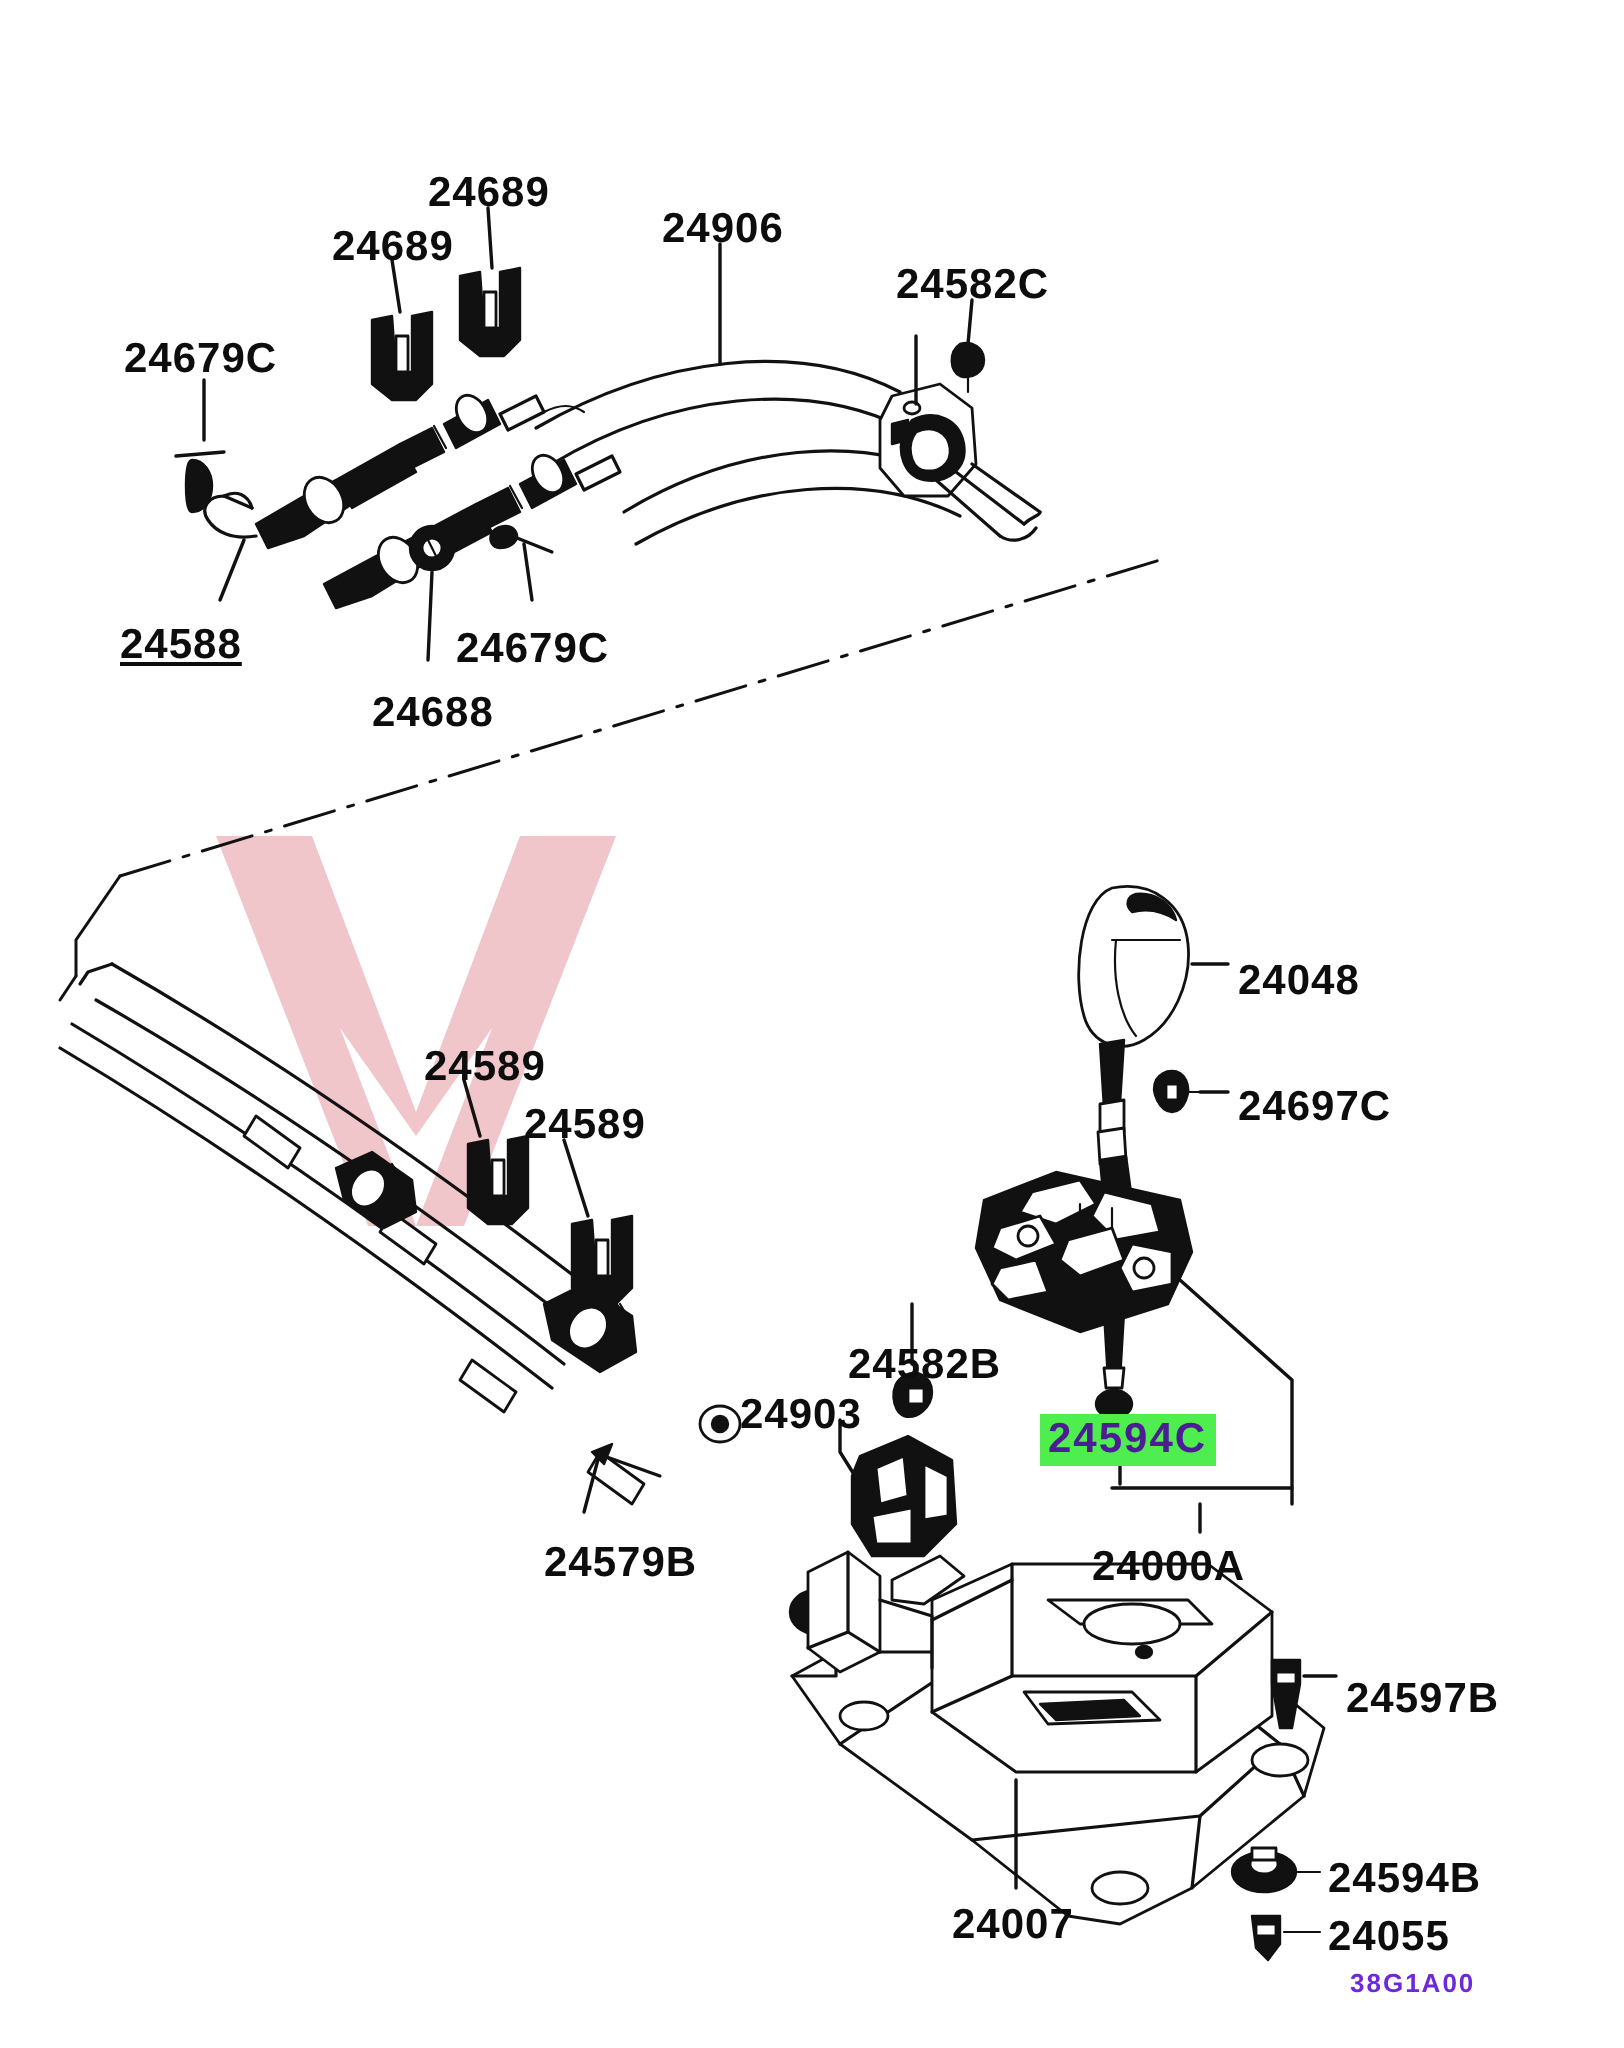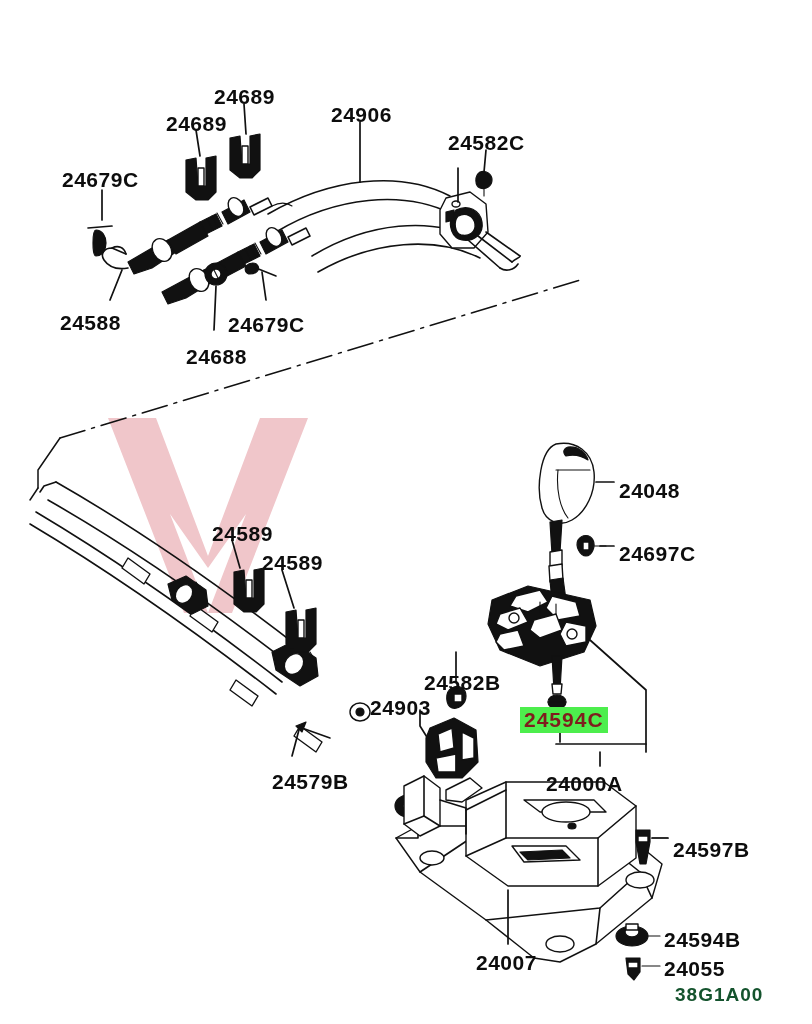--- a/index.html
+++ b/index.html
@@ -12,21 +12,21 @@
   #wm-text{left:188px;top:418px;width:560px;height:190px;}
   #wm-text .wmline{font-family:"Liberation Sans", sans-serif;font-weight:bold;
       color:#b9b9b9;letter-spacing:2px;line-height:1;}
   #wm-vega{font-size:112px;}
   #wm-auto{font-size:54px;letter-spacing:10px;margin-top:6px;margin-left:4px;}
   #wm-v{left:108px;top:418px;width:200px;height:195px;}
   .lbl{position:absolute;font-family:"Liberation Sans", sans-serif;
        font-size:21px;font-weight:bold;color:#0d0d0d;letter-spacing:.5px;
        white-space:nowrap;}
   .lbl.hi{background:#4dee4d;color:#0a7a12;padding:1px 4px;letter-spacing:1px;}
-  .code{position:absolute;font-size:19px;font-weight:bold;color:#14532d;
+  .code{position:absolute;font-size:13px;font-weight:bold;color:#6d28d9;
         letter-spacing:1px;font-family:"Liberation Sans", sans-serif;}
 </style>
 </head>
 <body>
 
 <div id="stage">
 
   <div class="wm" id="wm-v">
     <svg width="200" height="195" viewBox="0 0 200 195">
       <g id="vlogo">
@@ -328,31 +328,31 @@
         <path class="st" d="M642,966 L660,966"></path>
       </g>
     </g>
   </svg>
 
   <div class="lbl" style="left:62px;top:168px;">24679C</div>
   <div class="lbl" style="left:166px;top:112px;">24689</div>
   <div class="lbl" style="left:214px;top:85px;">24689</div>
   <div class="lbl" style="left:331px;top:103px;">24906</div>
   <div class="lbl" style="left:448px;top:131px;text-align:center;">24582C</div>
-  <div class="lbl" style="left:60px;top:311px;">24588</div>
+  <div class="lbl" style="left:60px;top:311px;text-decoration:underline;">24588</div>
   <div class="lbl" style="left:186px;top:345px;">24688</div>
   <div class="lbl" style="left:228px;top:313px;">24679C</div>
 
   <div class="lbl" style="left:212px;top:522px;">24589</div>
   <div class="lbl" style="left:262px;top:551px;">24589</div>
   <div class="lbl" style="left:619px;top:479px;">24048</div>
   <div class="lbl" style="left:619px;top:542px;">24697C</div>
   <div class="lbl" style="left:424px;top:639px;margin-top:32px;">24582B</div>
   <div class="lbl" style="left:370px;top:696px;">24903</div>
-  <div class="lbl hi" style="left: 520px; top: 707px; background: rgb(77, 238, 77); color: #7f1d1d;">24594C</div>
+  <div class="lbl hi" style="left: 520px; top: 707px; background: rgb(77, 238, 77); color: #4c1d95;">24594C</div>
   <div class="lbl" style="left:272px;top:770px;">24579B</div>
   <div class="lbl" style="left:546px;top:772px;text-align:center;">24000A</div>
   <div class="lbl" style="left:673px;top:838px;text-align:right;">24597B</div>
   <div class="lbl" style="left:476px;top:951px;">24007</div>
   <div class="lbl" style="left:664px;top:928px;">24594B</div>
   <div class="lbl" style="left:664px;top:957px;">24055</div>
 
   <div class="code" style="left:675px;top:984px;">38G1A00</div>
 
 </div>

